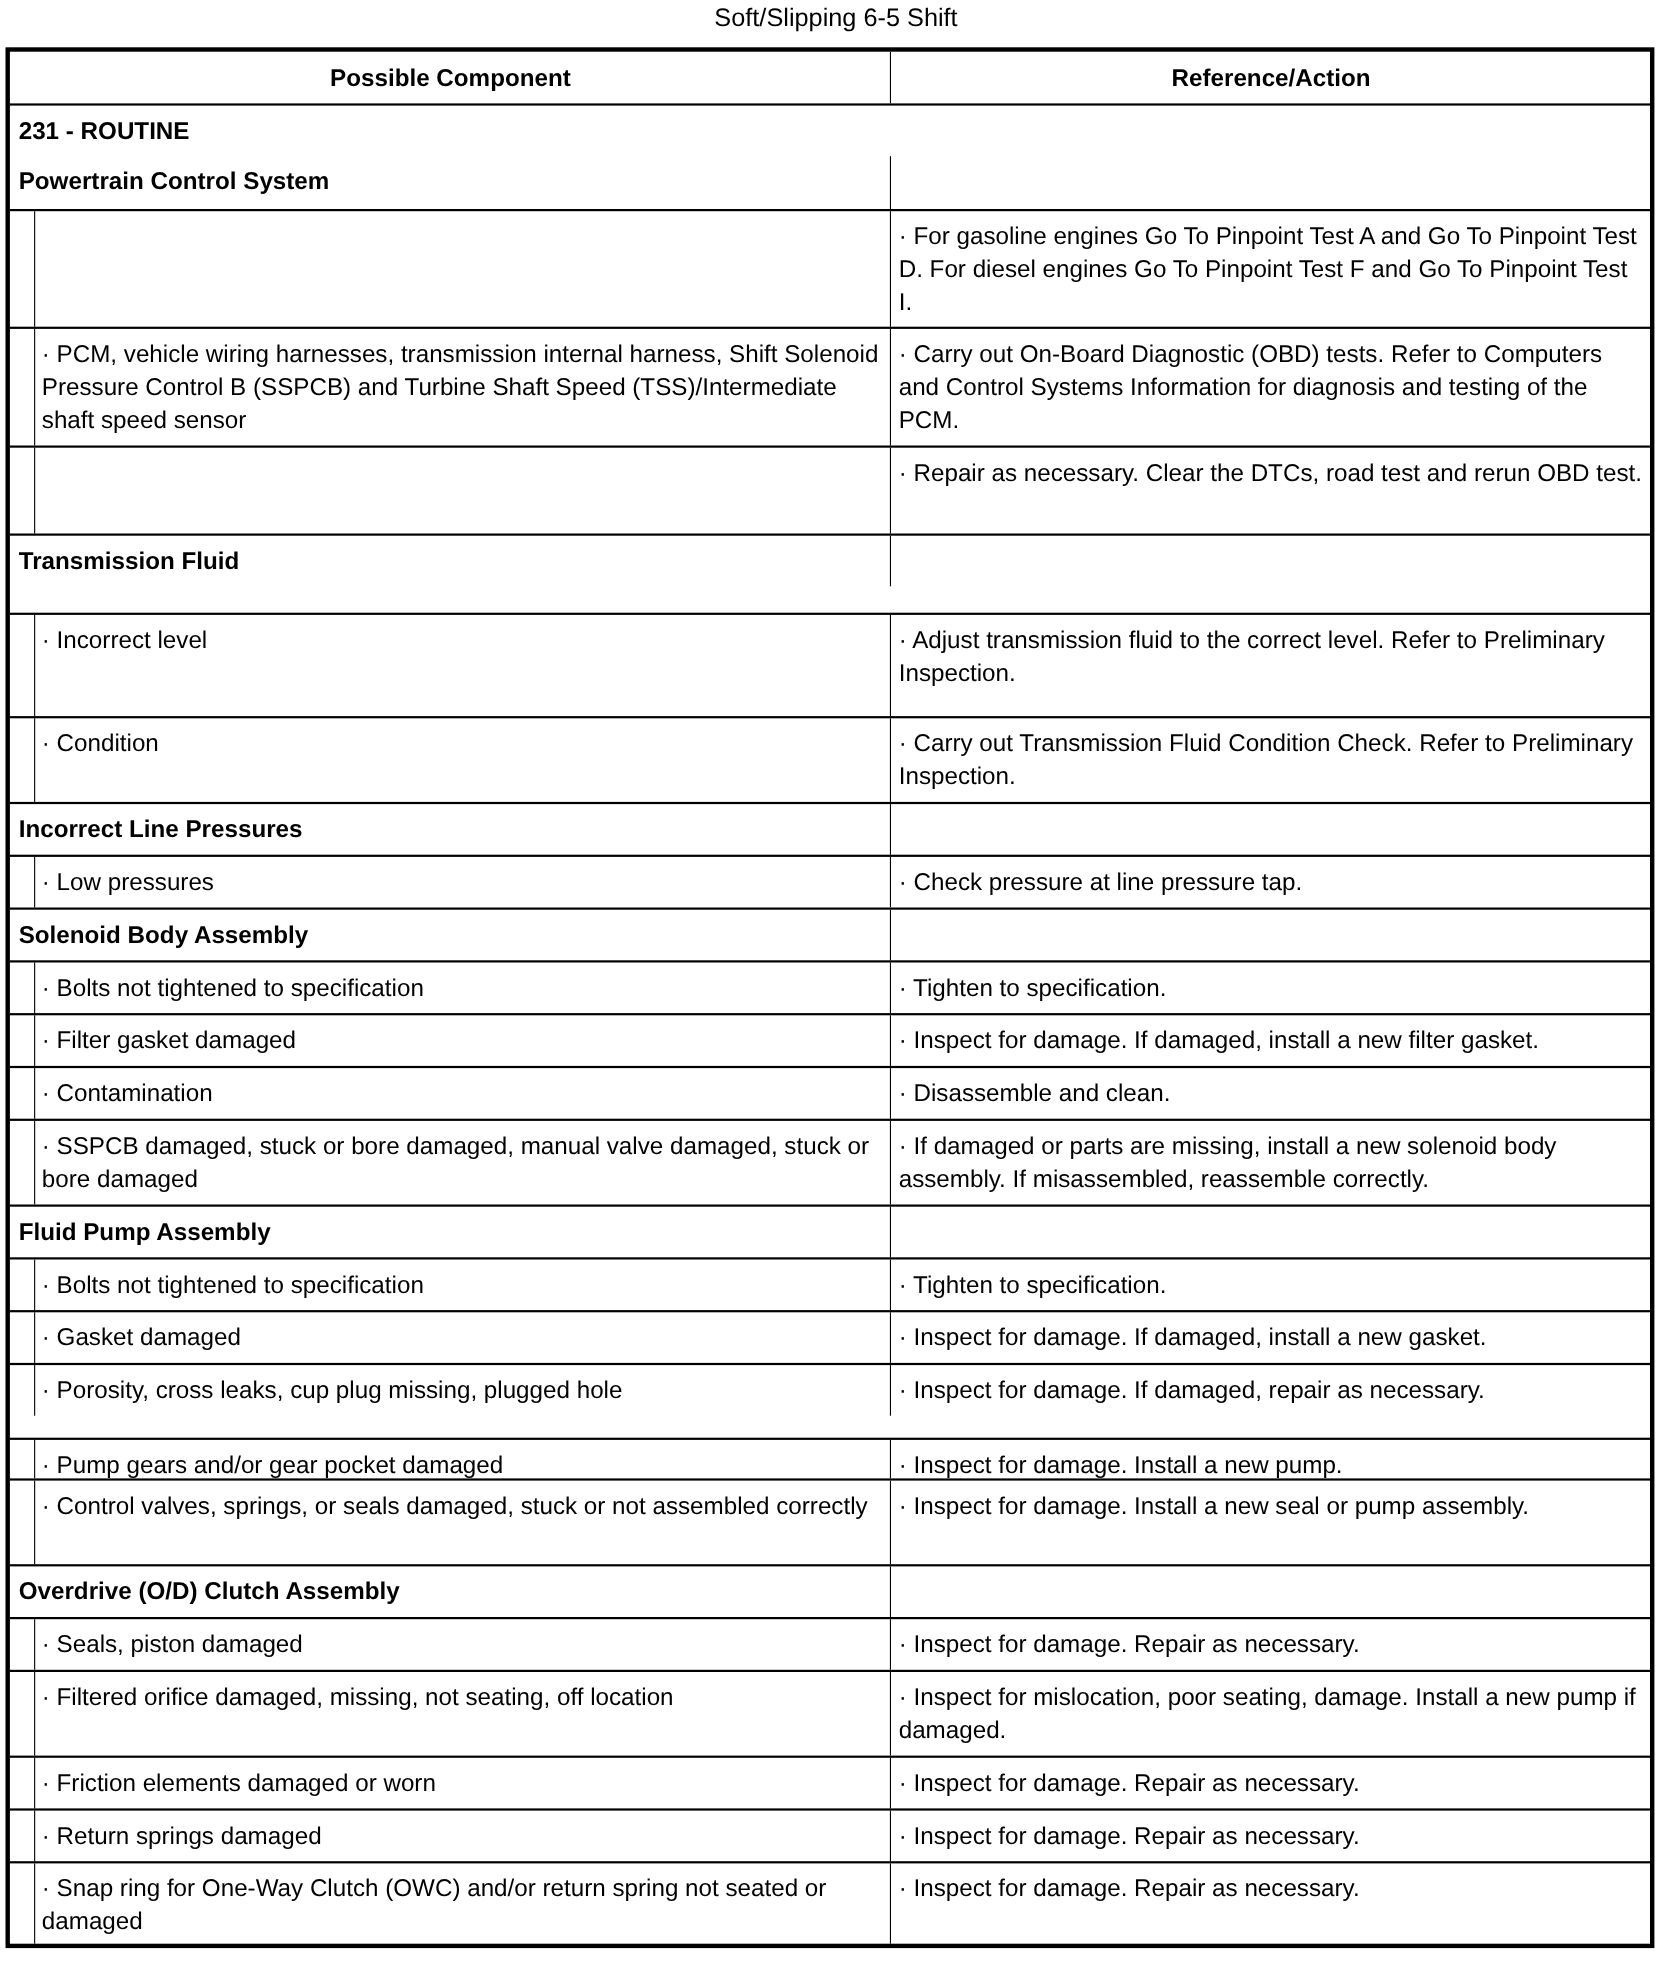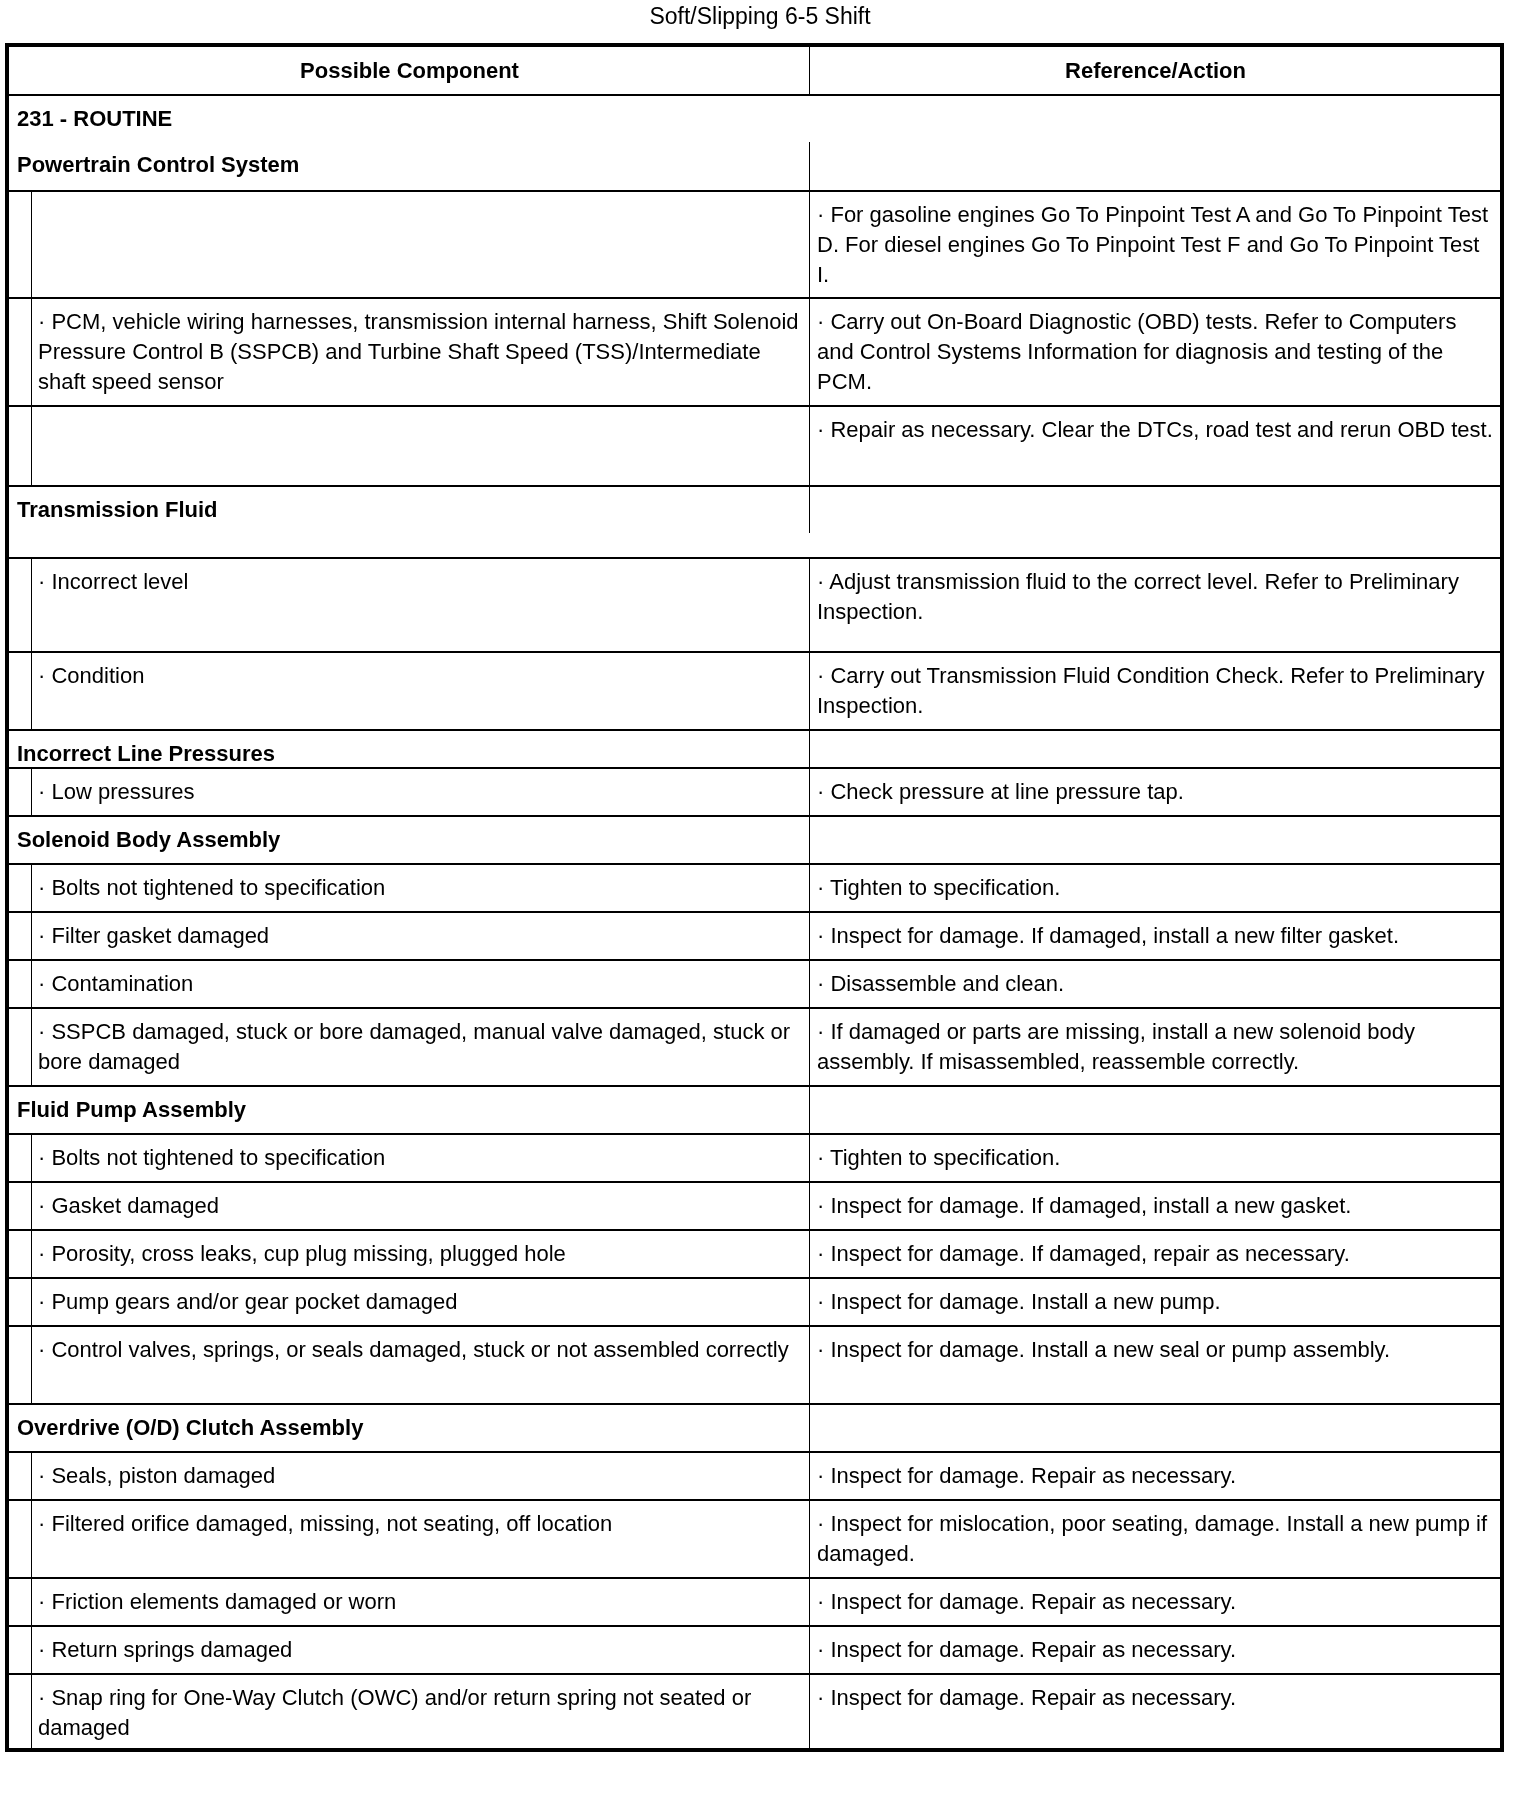--- a/index.html
+++ b/index.html
@@ -69,21 +69,21 @@
         </div>
         <div class="cell c2">· Adjust transmission fluid to the correct level. Refer to Preliminary Inspection.</div>
       </div>
       <div class="row sub" style="height: 78px;">
         <div class="cell c1">
           <div class="indent"></div>
           <div class="txt">· Condition</div>
         </div>
         <div class="cell c2">· Carry out Transmission Fluid Condition Check. Refer to Preliminary Inspection.</div>
       </div>
-      <div class="row grp" style="height: 38px;">
+      <div class="row grp" style="height: 48px;">
         <div class="cell c1">Incorrect Line Pressures</div>
         <div class="cell c2"></div>
       </div>
       <div class="row sub" style="height: 48px;">
         <div class="cell c1">
           <div class="indent"></div>
           <div class="txt">· Low pressures</div>
         </div>
         <div class="cell c2">· Check pressure at line pressure tap.</div>
       </div>
@@ -137,21 +137,21 @@
         </div>
         <div class="cell c2">· Inspect for damage. If damaged, install a new gasket.</div>
       </div>
       <div class="row sub" style="height: 48px;">
         <div class="cell c1">
           <div class="indent"></div>
           <div class="txt">· Porosity, cross leaks, cup plug missing, plugged hole</div>
         </div>
         <div class="cell c2">· Inspect for damage. If damaged, repair as necessary.</div>
       </div>
-      <div class="row sub" style="height: 48px;">
+      <div class="row sub" style="height: 37px; margin-top: 20px;">
         <div class="cell c1">
           <div class="indent"></div>
           <div class="txt">· Pump gears and/or gear pocket damaged</div>
         </div>
         <div class="cell c2">· Inspect for damage. Install a new pump.</div>
       </div>
       <div class="row sub" style="height: 78px;">
         <div class="cell c1">
           <div class="indent"></div>
           <div class="txt">· Control valves, springs, or seals damaged, stuck or not assembled correctly</div>

